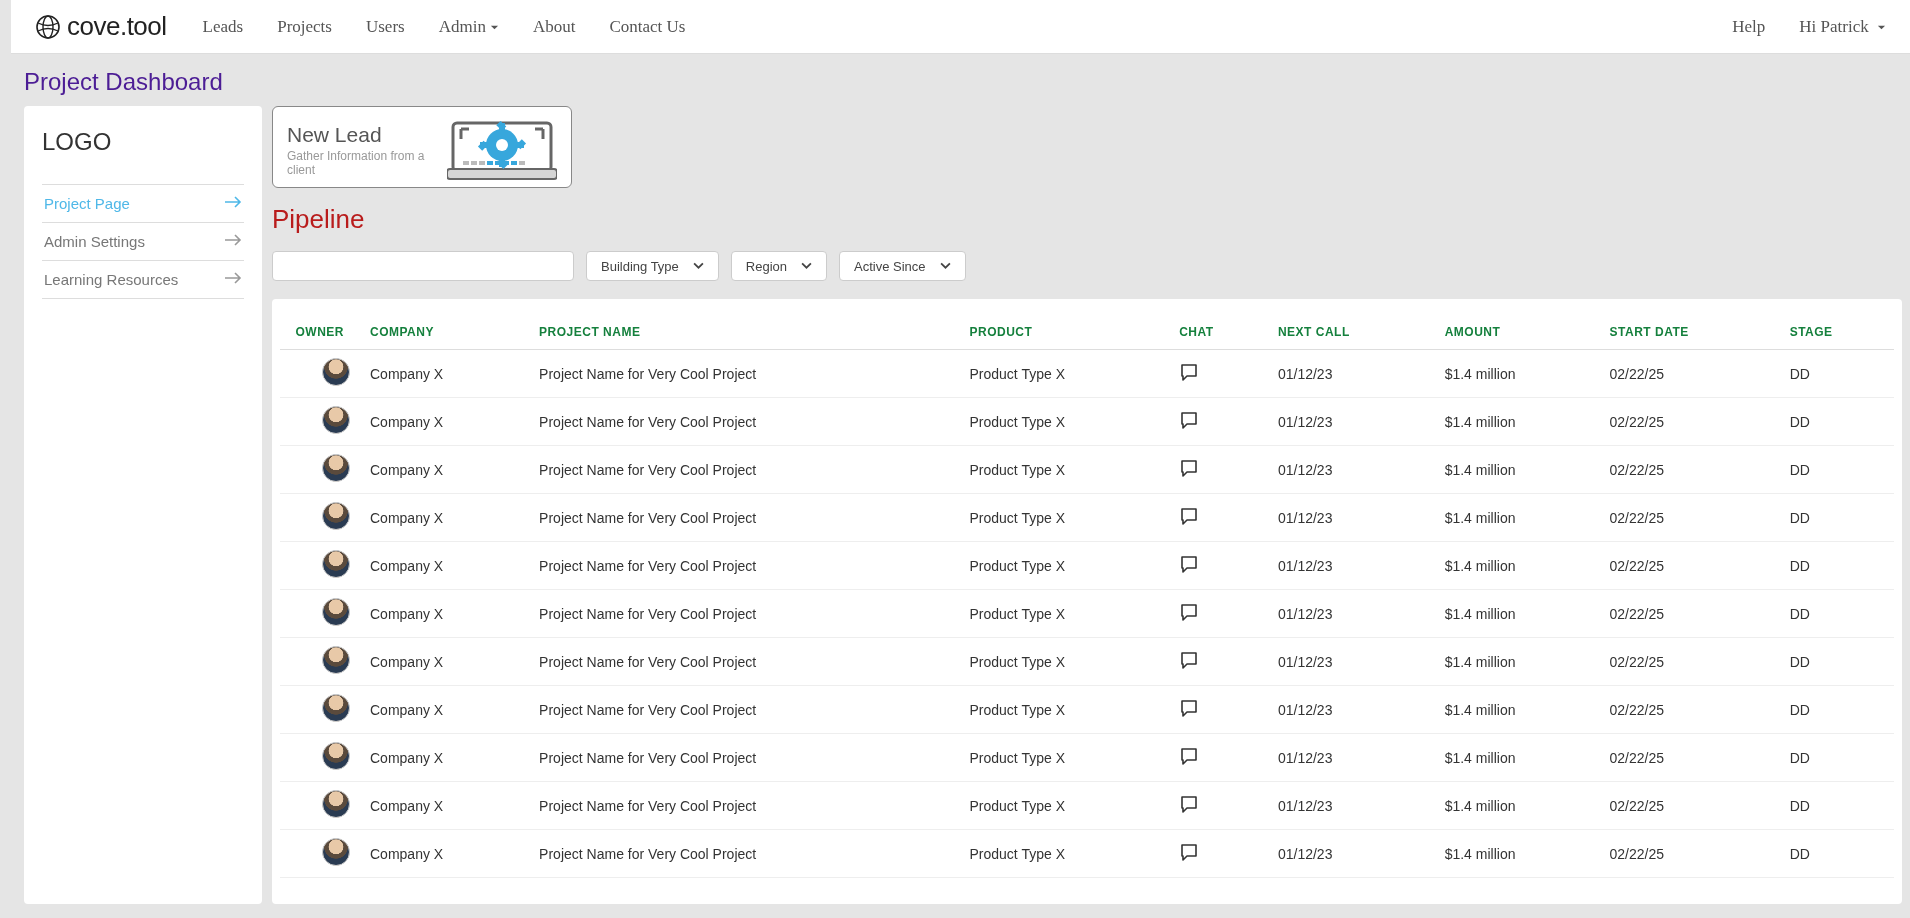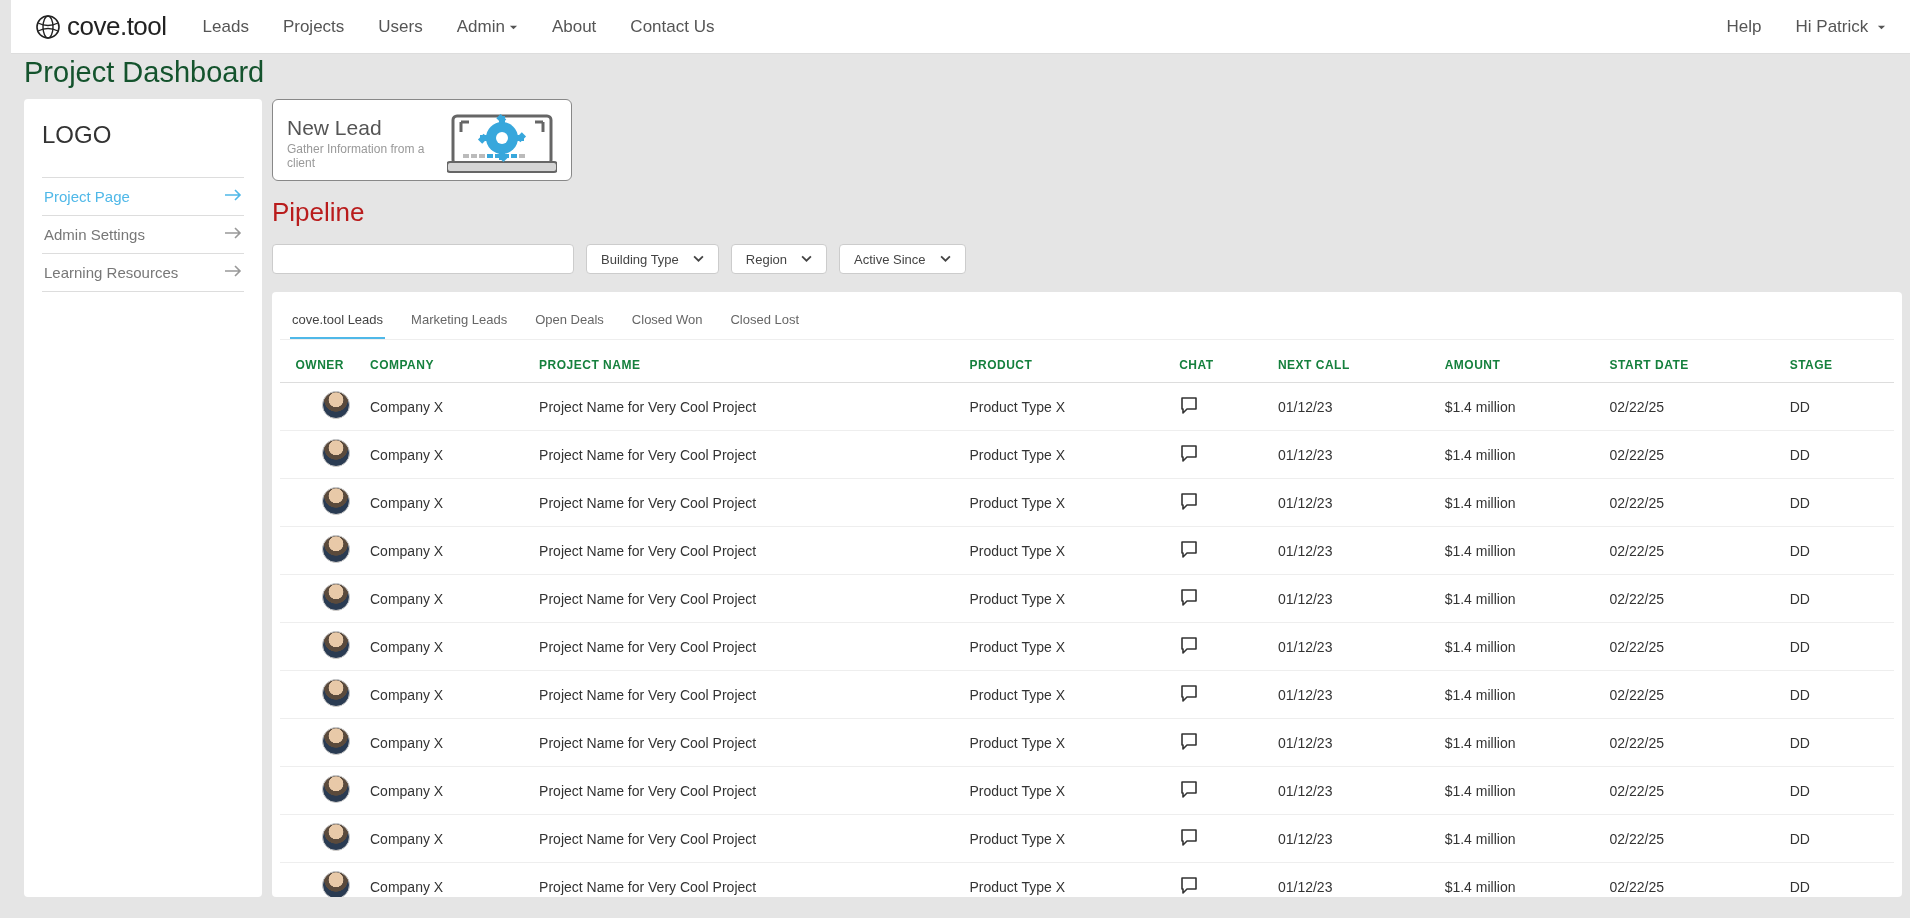--- a/index.html
+++ b/index.html
@@ -34,30 +34,31 @@
     margin-right: 36px;
   }
   .logo-mark svg { margin-right: 6px; }
   .nav-left { display: flex; gap: 34px; }
   .nav-left .nav-item, .nav-right .nav-item {
     cursor: pointer;
     color: #555;
     display: flex;
     align-items: center;
     gap: 4px;
+    font-family: Liberation Serif, serif;
   }
   .spacer { flex: 1; }
   .nav-right { display: flex; gap: 34px; align-items: center; justify-content: flex-end; }
 
   
   .page-title {
-    font-size: 29px;
+    font-size: 24px;
     font-weight: 400;
-    color: #14532d;
-    padding: 2px 24px 10px;
+    color: #4c1d95;
+    padding: 14px 24px 10px;
   }
 
   
   .layout {
     display: flex;
     gap: 10px;
     padding: 0 8px 8px 24px;
     height: calc(918px - 54px - 58px);
   }
   .sidebar {
@@ -314,27 +315,20 @@
           <div class="filter-btn">
             <span>Active Since</span>
             <span><svg width="11" height="11" viewBox="0 0 10 10">
                 <path d="M1 3 L5 7 L9 3" fill="none" stroke="#444" stroke-width="1.6"></path>
               </svg></span>
           </div>
         </div>
     </div>
 
     <div class="table-card">
-      <div class="tabs" id="tabs">
-          <div class="tab active">cove.tool Leads</div>
-          <div class="tab">Marketing Leads</div>
-          <div class="tab">Open Deals</div>
-          <div class="tab">Closed Won</div>
-          <div class="tab">Closed Lost</div>
-        </div>
       <table>
         <thead>
             <tr id="thead-row">
               <th style="text-align: right; width: 80px; padding-right: 16px;">OWNER</th>
               <th>COMPANY</th>
               <th>PROJECT NAME</th>
               <th>PRODUCT</th>
               <th>CHAT</th>
               <th>NEXT CALL</th>
               <th>AMOUNT</th>

